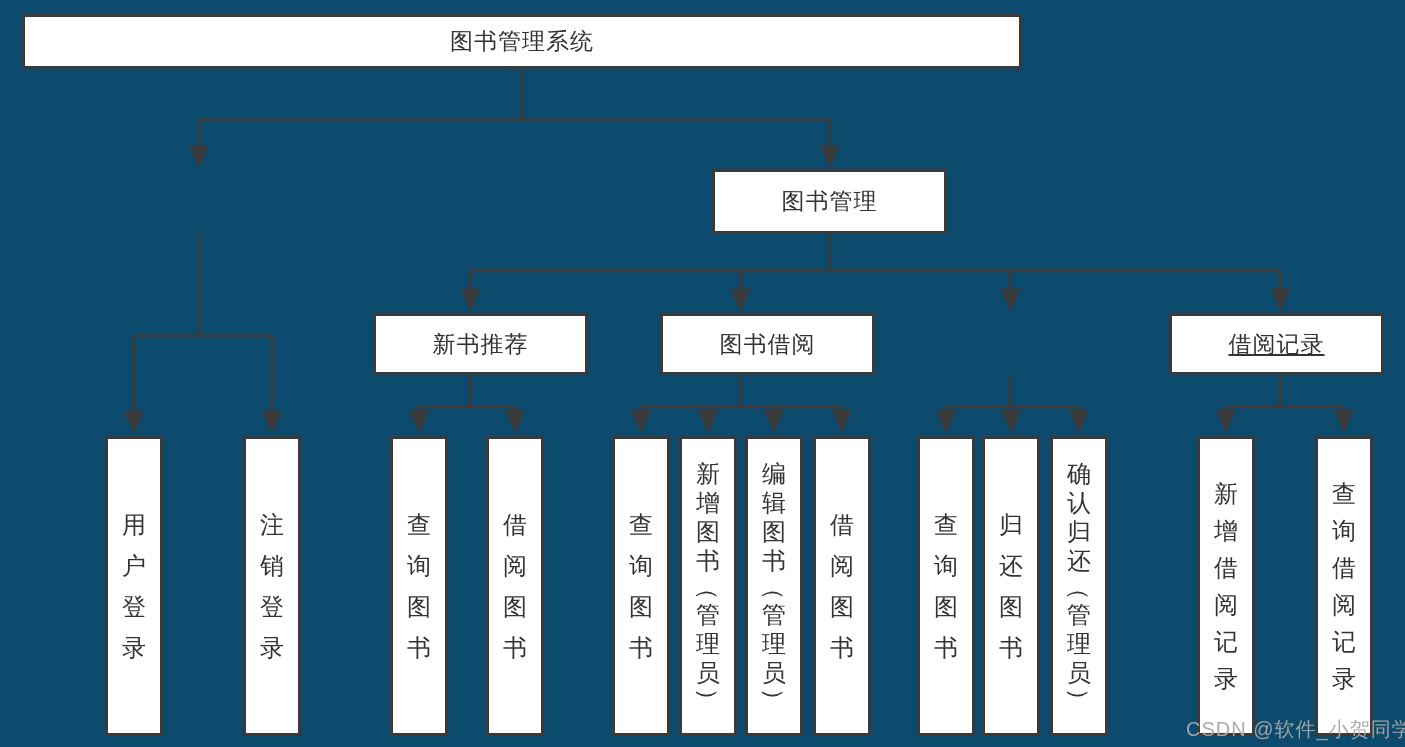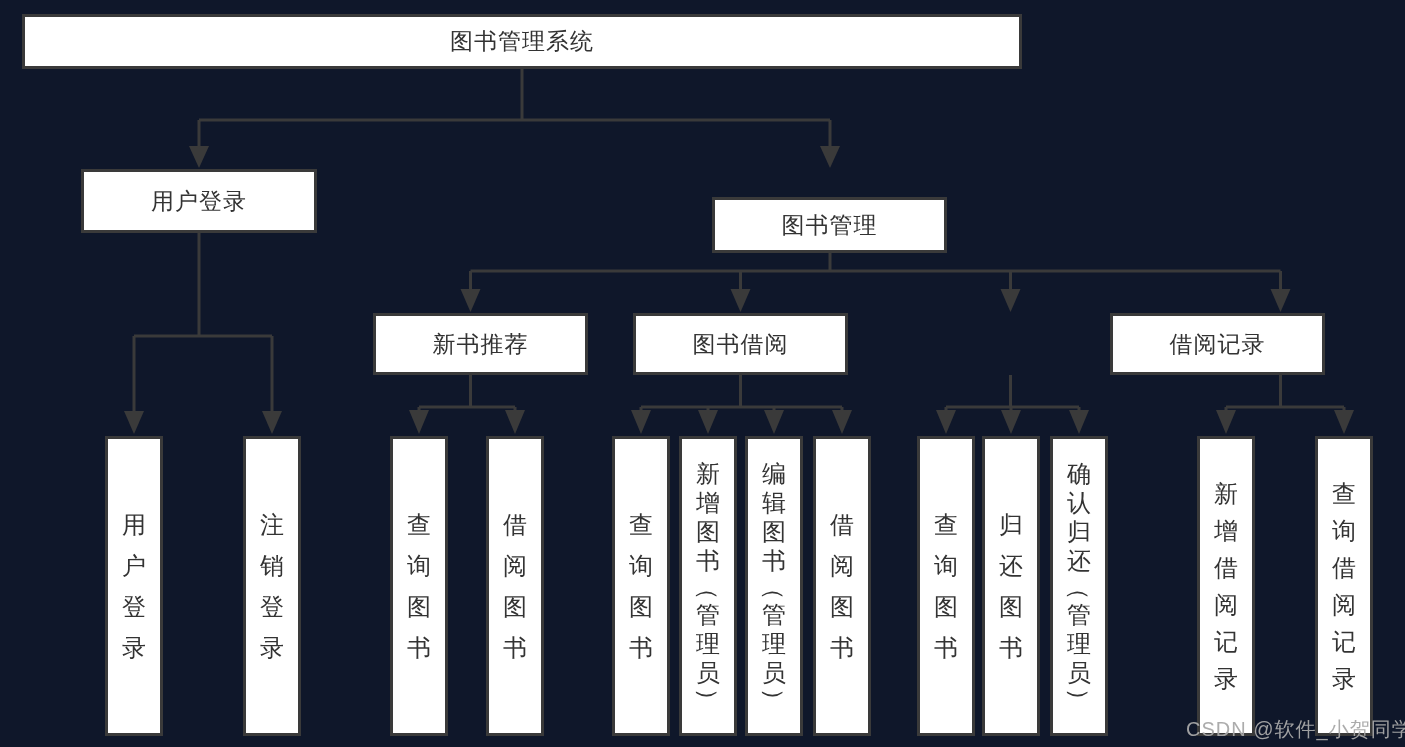--- a/index.html
+++ b/index.html
@@ -1,19 +1,19 @@
 <!DOCTYPE html>
 <html><head>
 <meta charset="utf-8">
 <style>
   html,body{margin:0;padding:0;background:#ffffff;}
   .canvas{
     position:relative;
     width:1405px;height:747px;
-    background:#0f172a;
+    background:#0c4a6e;
     font-family:"Liberation Sans","DejaVu Sans",sans-serif;
     overflow:hidden;
   }
   .connectors{position:absolute;left:0;top:0;z-index:1;}
   .hbox{
     position:absolute;
     box-sizing:border-box;
     background:#ffffff;
     border:3px solid #3a3a3a;
     display:flex;align-items:center;justify-content:center;
@@ -115,34 +115,31 @@
       <polygon points="1069,410 1089,410 1079,434"></polygon>
       <polygon points="1216,410 1236,410 1226,434"></polygon>
       <polygon points="1334,410 1354,410 1344,434"></polygon>
     </g>
   </svg>
 
   <div class="hbox" style="left:22px;top:14px;width:1000px;height:55px;">
     <span>图书管理系统</span>
   </div>
 
-  <div class="hbox" style="left:81px;top:169px;width:236px;height:64px;">
-    <span>用户登录</span>
-  </div>
-  <div class="hbox" style="left:712px;top:169px;width:235px;height:56px;margin-top:28px;">
+  <div class="hbox" style="left:712px;top:169px;width:235px;height:65px;">
     <span>图书管理</span>
   </div>
 
   <div class="hbox" style="left:373px;top:313px;width:215px;height:62px;">
     <span>新书推荐</span>
   </div>
-  <div class="hbox" style="left:633px;top:313px;width:215px;height:62px;">
+  <div class="hbox" style="left:660px;top:313px;width:215px;height:62px;">
     <span>图书借阅</span>
   </div>
-  <div class="hbox" style="left:1110px;top:313px;width:215px;height:62px;">
+  <div class="hbox" style="left:1169px;top:313px;width:215px;height:62px;text-decoration:underline;">
     <span>借阅记录</span>
   </div>
 
   <div class="vbox" style="left:105px;">
     <span class="vlabel" style="gap: 17px;">
         <span>用</span>
         <span>户</span>
         <span>登</span>
         <span>录</span>
       </span>

